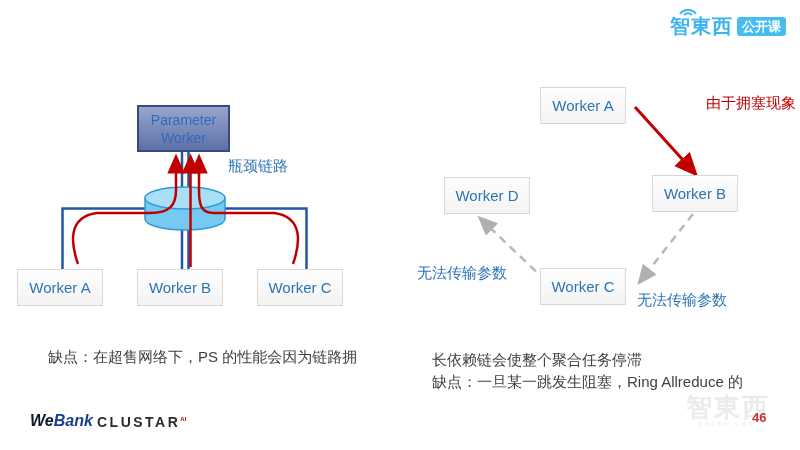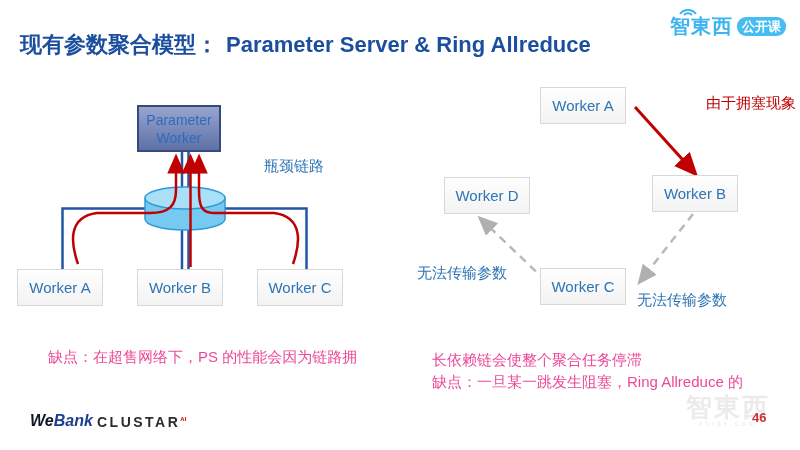--- a/index.html
+++ b/index.html
@@ -7,62 +7,59 @@
     position:relative;width:800px;height:450px;background:#ffffff;overflow:hidden;
     font-family:"Liberation Sans","DejaVu Sans",sans-serif;
   }
   
   .title{position:absolute;left:20px;top:30px;font-size:22px;font-weight:bold;color:#1b4f9e;white-space:nowrap;}
   .title .en{margin-left:8px;}
   
   .brand{position:absolute;left:670px;top:13px;display:flex;align-items:center;}
   .brand .name{color:#3bb4ef;font-size:20px;font-weight:bold;letter-spacing:1px;position:relative;}
   .brand .badge{margin-left:4px;background:#45bcf2;color:#ffffff;font-size:13px;font-weight:bold;
-    padding:3px 5px;border-radius:9px;line-height:1;}
+    padding:3px 5px;border-radius:3px;line-height:1;}
   
   svg.connectors{position:absolute;left:0;top:0;pointer-events:none;}
   
   .worker{
     position:absolute;width:86px;height:37px;box-sizing:border-box;
     background:linear-gradient(180deg,#fefefe 0%,#f3f3f3 100%);
     border:1px solid #d8d8d8;color:#2e74b5;font-size:15px;
     display:flex;align-items:center;justify-content:center;z-index:2;
   }
   .ps-box{
-    position:absolute;left:137px;top:105px;width:84px;height:47px;box-sizing:border-box;
+    position:absolute;left:137px;top:105px;width:93px;height:47px;box-sizing:border-box;
     background:linear-gradient(180deg,#98a5cd 0%,#5e70a6 100%);
     border:2px solid #344b7e;color:#2d6bc0;font-size:14px;line-height:18px;
     display:flex;flex-direction:column;align-items:center;justify-content:center;z-index:2;
   }
   
   .lbl{position:absolute;font-size:15px;color:#2e74b5;white-space:nowrap;z-index:3;}
   .lbl-red{position:absolute;font-size:15px;color:#c00000;line-height:19px;white-space:nowrap;z-index:3;}
   
-  .caption{position:absolute;font-size:15px;color:#ec4899;line-height:22px;white-space:nowrap;}
+  .caption{position:absolute;font-size:15px;color:#404040;line-height:22px;white-space:nowrap;}
   
   .webank{position:absolute;left:30px;top:412px;font-size:16px;font-weight:bold;font-style:italic;white-space:nowrap;}
   .webank .we{color:#0f172a;}
   .webank .bank{color:#1b3f8f;text-align:right;}
   .clustar{position:absolute;left:97px;top:414px;font-size:14px;font-weight:bold;color:#2b2b2b;
     letter-spacing:2.5px;white-space:nowrap;}
   .clustar sup{font-size:6px;color:#c00000;letter-spacing:0;}
   
   .watermark{position:absolute;left:686px;top:394px;text-align:center;opacity:0.55;z-index:1;}
   .watermark .wm-brand{font-size:26px;font-weight:bold;color:#dcdcdc;letter-spacing:2px;line-height:26px;}
   .watermark .wm-site{font-size:7px;color:#d4d4d4;letter-spacing:3px;}
   .pagenum{position:absolute;left:752px;top:410px;font-size:13px;font-weight:bold;color:rgba(192,0,0,0.8);z-index:2;}
 </style>
 </head>
 <body>
 
 <div class="slide">
 
-  <div class="title">
-    <span class="cn">现有参数聚合模型：</span><span class="en">Parameter Server &amp; Ring Allreduce</span>
-  </div>
 
   <svg class="wifi" style="position:absolute;left:676px;top:4px;z-index:3;" width="24" height="12" viewBox="0 0 24 12">
     <path d="M4 10 A 10 10 0 0 1 20 10" fill="none" stroke="#3bb4ef" stroke-width="2"></path>
     <path d="M8 11 A 5.5 5.5 0 0 1 16 11" fill="none" stroke="#3bb4ef" stroke-width="2"></path>
   </svg>
   <div class="brand">
     <span class="name">智東西</span>
     <span class="badge">公开课</span>
   </div>
 
@@ -92,21 +89,21 @@
     <path d="M 635 107 L 692 170" fill="none" stroke="#c00000" stroke-width="3" marker-end="url(#redArrow)"></path>
     <path d="M 693 214 L 642 279" fill="none" stroke="#b8b8b8" stroke-width="2.5" stroke-dasharray="8 6" marker-end="url(#grayArrow)"></path>
     <path d="M 546 281 L 483 221" fill="none" stroke="#b8b8b8" stroke-width="2.5" stroke-dasharray="8 6" marker-end="url(#grayArrow)"></path>
   </svg>
 
   <div class="ps-box">
     <span>Parameter</span>
     <span>Worker</span>
   </div>
 
-  <div class="lbl" style="left:228px;top:157px;margin-left:36px;">瓶颈链路</div>
+  <div class="lbl" style="left:228px;top:157px;">瓶颈链路</div>
 
   <div class="worker" style="left:17px;top:269px;">Worker A</div>
   <div class="worker" style="left:137px;top:269px;">Worker B</div>
   <div class="worker" style="left:257px;top:269px;">Worker C</div>
 
   <div class="worker" style="left:540px;top:87px;">Worker A</div>
   <div class="worker" style="left:652px;top:175px;">Worker B</div>
   <div class="worker" style="left:540px;top:268px;">Worker C</div>
   <div class="worker" style="left:428px;top:177px;margin-left:16px;">Worker D</div>
 

